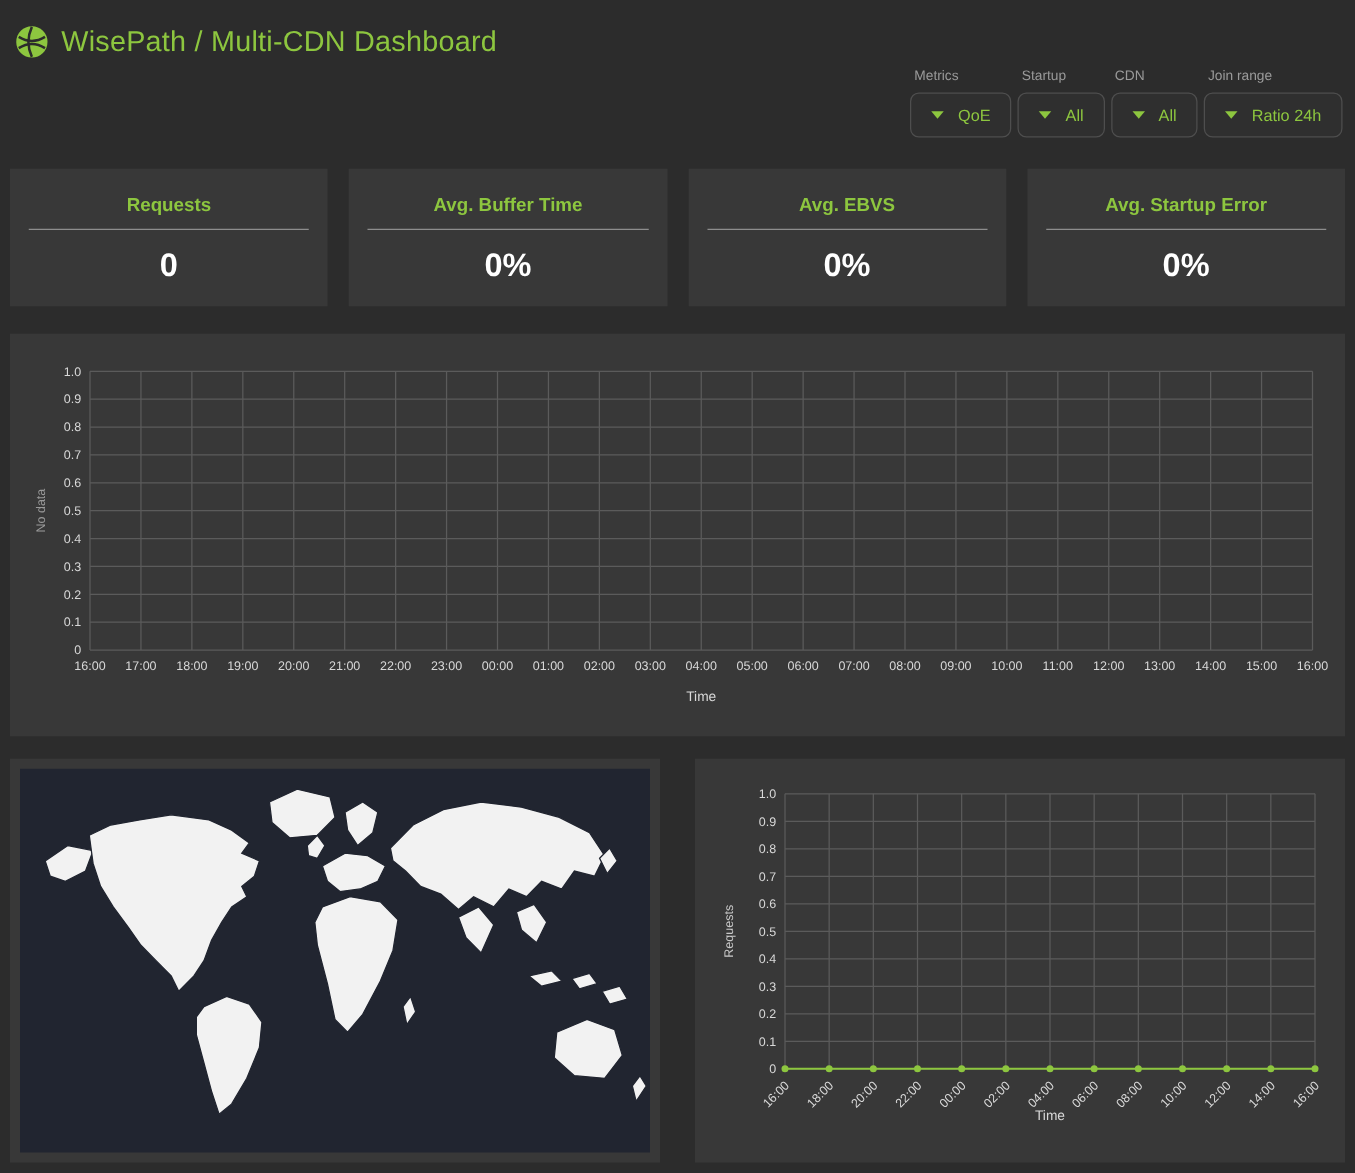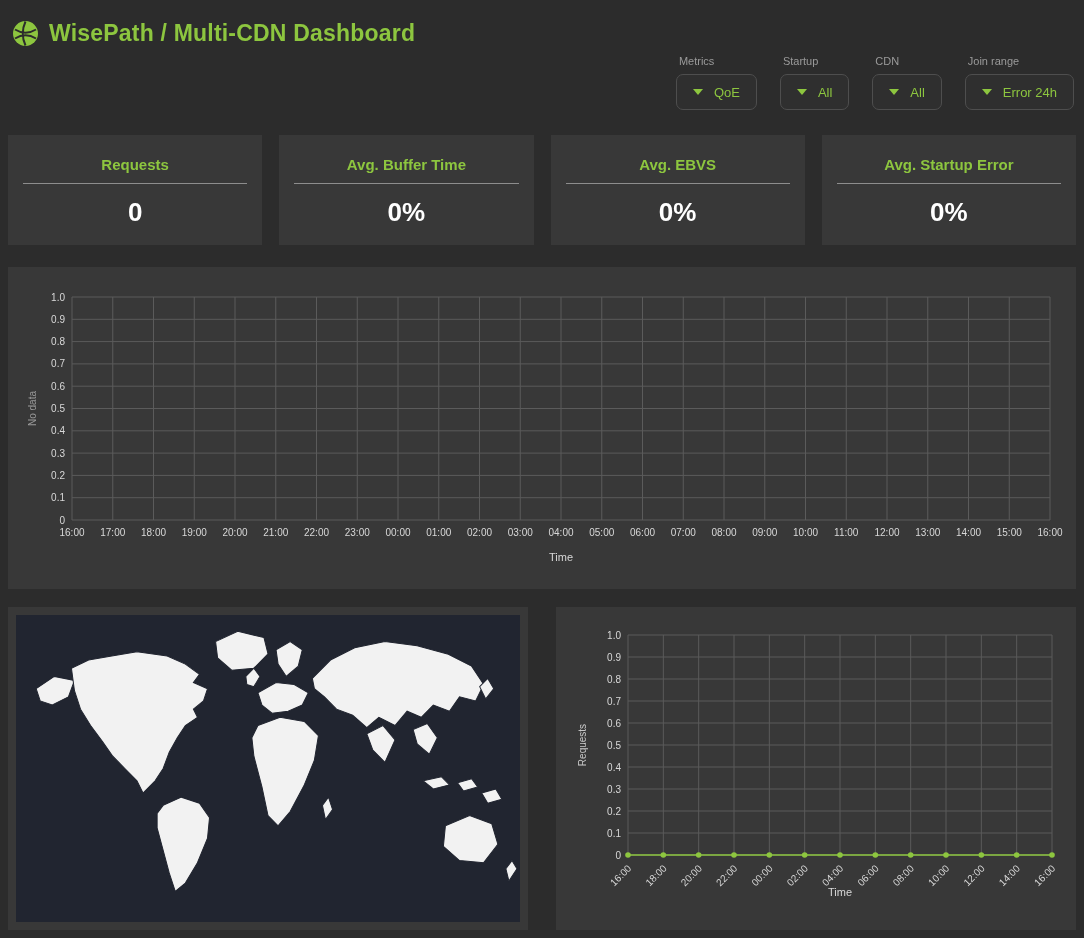--- a/index.html
+++ b/index.html
@@ -8,24 +8,24 @@
     width:1084px; height:938px;
     background:var(--background, #2c2c2c);
     overflow:hidden;
     font-family:"Liberation Sans","DejaVu Sans",sans-serif;
   }
   svg { font-family:inherit; }
 
   
   .header { position:absolute; top:20px; left:12px; display:flex; align-items:center; gap:10px; }
   .logo { width:27px; height:27px; display:block; }
-  .title { color:var(--accent,#8dc63f); font-size:23px; font-weight:700; letter-spacing:.2px; }
-
-  
-  .filters { position:absolute; top:55px; right:10px; display:flex; gap:23px; }
+  .title { color:var(--accent,#8dc63f); font-size:23px; font-weight:400; letter-spacing:.2px; }
+
+  
+  .filters { position:absolute; top:55px; right:10px; display:flex; gap:5px; }
   .filter { display:flex; flex-direction:column; }
   .filter-label { color:var(--muted,#9a9a9a); font-size:11px; margin:0 0 7px 3px; }
   .dropdown {
     display:flex; align-items:center; gap:11px;
     background:var(--dropdown,#2f2f2f);
     border:1px solid var(--border,#4e4e4e);
     border-radius:7px; height:34px; padding:17px 16px;
     cursor:pointer; box-sizing:border-box;
   }
   .dropdown .value { color:var(--accent,#8dc63f); font-size:13px; white-space:nowrap; }
@@ -82,21 +82,21 @@
     <div class="filter-label">CDN</div>
     <div class="dropdown">
       <span class="chev"></span>
       <span class="value">All</span>
     </div>
   </div>
   <div class="filter">
     <div class="filter-label">Join range</div>
     <div class="dropdown">
       <span class="chev"></span>
-      <span class="value">Error 24h</span>
+      <span class="value">Ratio 24h</span>
     </div>
   </div>
 </div>
 
 <div class="stats">
   <div class="stat">
     <div class="stat-label">Requests</div>
     <div class="stat-divider"></div>
     <div class="stat-value">0</div>
   </div>

